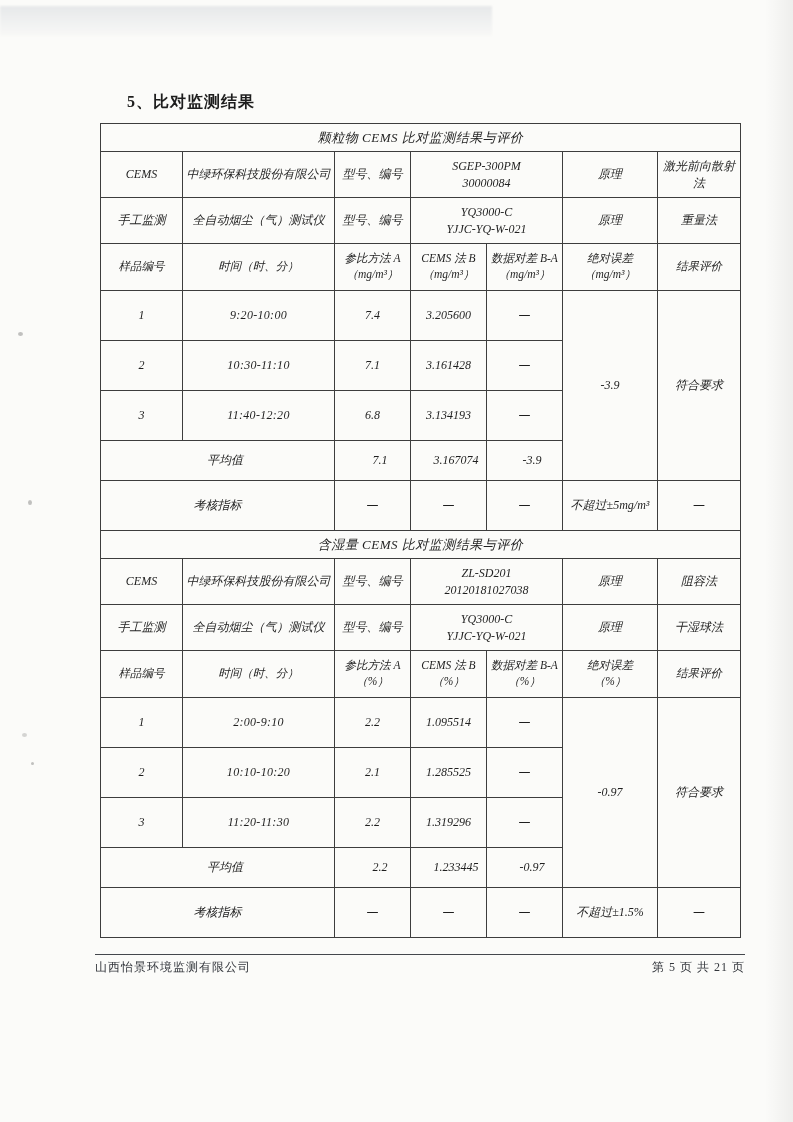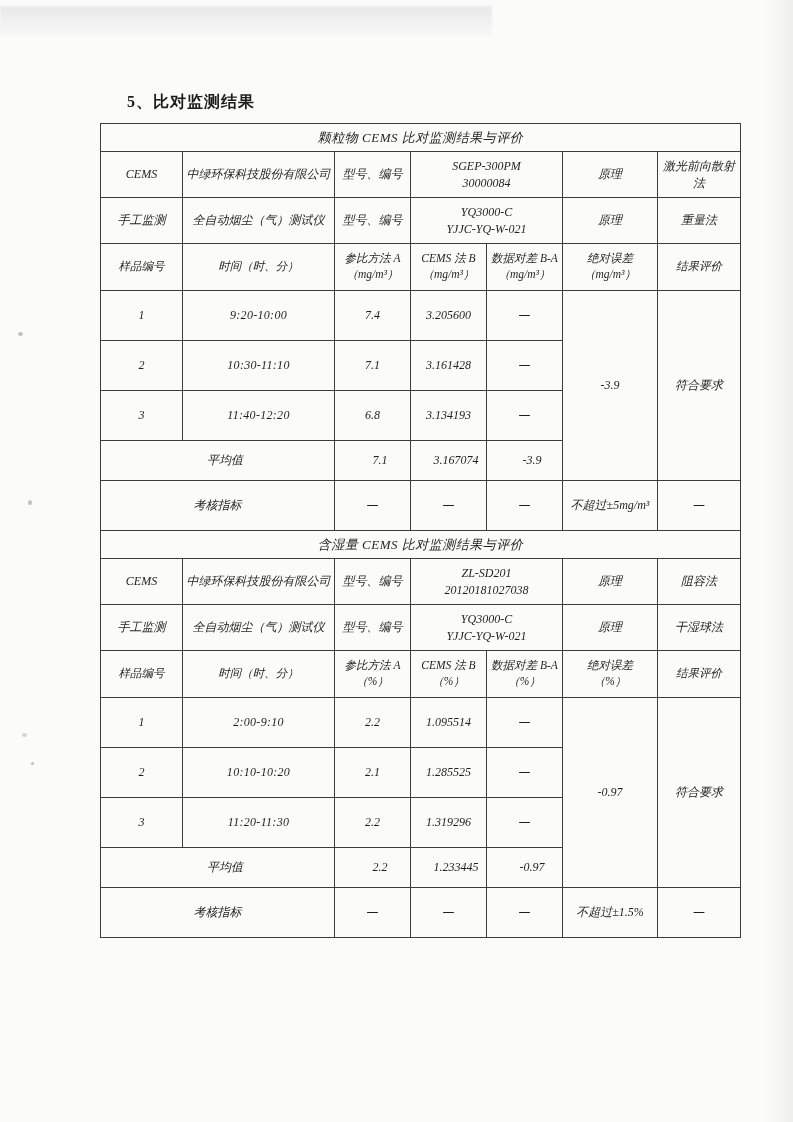--- a/index.html
+++ b/index.html
@@ -247,15 +247,22 @@
           <td colspan="2">考核指标</td>
           <td class="dash">—</td>
           <td class="dash">—</td>
           <td class="dash">—</td>
           <td class="nowrap">不超过±1.5%</td>
           <td class="dash">—</td>
         </tr>
       </tbody>
     </table>
 
+    <div class="footer">
+      <div class="footer-rule"></div>
+      <div class="footer-row">
+        <span>山西怡景环境监测有限公司</span>
+        <span>第 5 页 共 21 页</span>
+      </div>
+    </div>
 
   </div>
 </div>
 
 </body></html>

